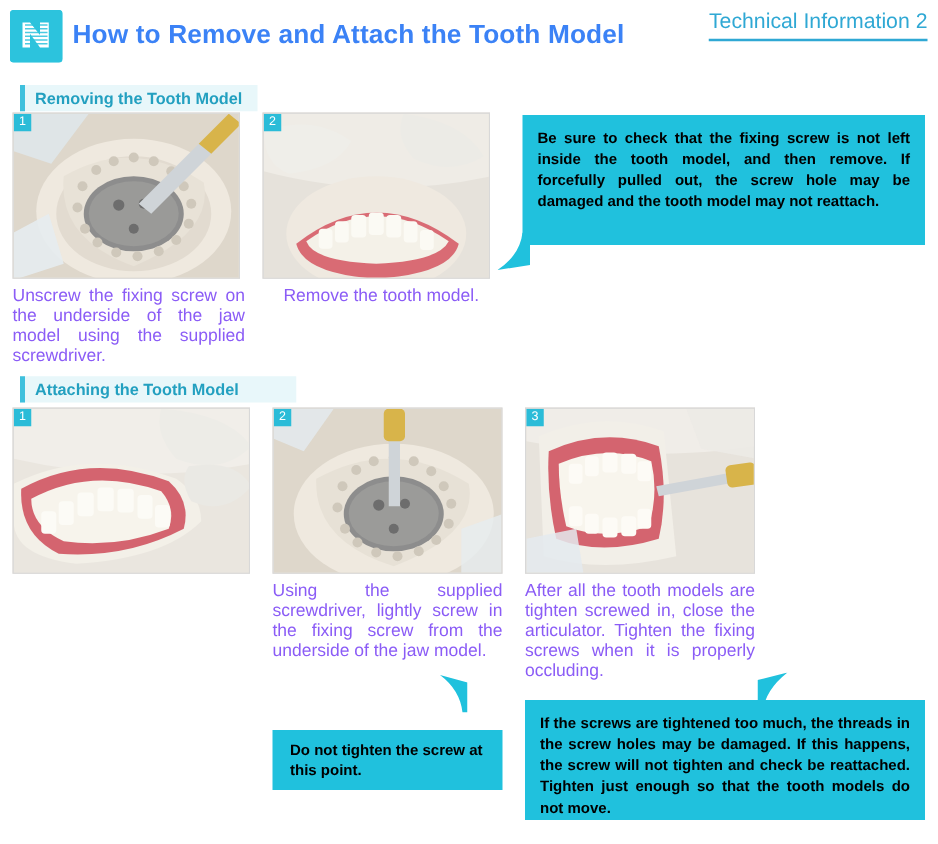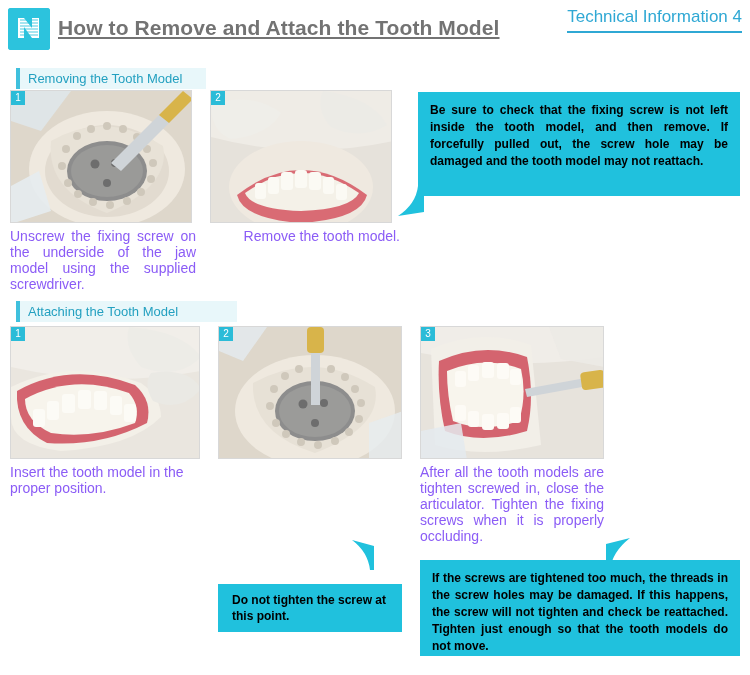--- a/index.html
+++ b/index.html
@@ -38,23 +38,22 @@
     border-radius: 3px;
     overflow: hidden;
   }
   .logo svg { display: block; }
   .page-title {
     position: absolute;
     left: 58px;
     top: 16px;
     font-size: 21px;
     font-weight: bold;
-    color: #737373;
+    color: #3b82f6;
     letter-spacing: 0.1px;
-    text-decoration: underline;
   }
   .tech-info {
     position: absolute;
     right: 8px;
     top: 6px;
     font-size: 17px;
     color: #2fa8d4;
     padding-bottom: 3px;
     border-bottom: 2px solid #2fa8d4;
     line-height: 22px;
@@ -62,20 +61,21 @@
 
   
   .section-head {
     font-size: 13px;
     color: #23a0c0;
     background: #e8f7fa;
     border-left: 4px solid #3fc0dd;
     padding: 3px 6px 3px 8px;
     margin: 0 8px 8px 8px;
     box-sizing: border-box;
+    font-weight: bold;
   }
   .section-head.plain {
     background: transparent;
     border-left: 4px solid #3fc0dd;
   }
   .fig {
     position: absolute;
     border: 1px solid #d8d8d8;
     box-sizing: border-box;
     overflow: hidden;
@@ -126,21 +126,21 @@
 
   <div class="header">
     <div class="logo">
       <svg width="42" height="42" viewBox="0 0 42 42">
         <rect x="0" y="0" width="42" height="42" fill="#2cc3dd"></rect>
         <path d="M10 30 L10 10 L16 10 L24 20 L24 10 L31 10 L31 30 L24 30 L16 19 L16 30 Z" fill="#ffffff"></path>
         <path d="M12 12 L30 12 M12 15 L30 15 M12 18 L30 18 M12 21 L30 21 M12 24 L30 24 M12 27 L30 27" stroke="#2cc3dd" stroke-width="1.1" opacity="0.85"></path>
       </svg>
     </div>
     <div class="page-title">How to Remove and Attach the Tooth Model</div>
-    <div class="tech-info">Technical Information 4</div>
+    <div class="tech-info">Technical Information 2</div>
   </div>
 
   <div class="section-head" style="position:absolute; left:8px; top:68px; width:190px;">Removing the Tooth Model</div>
 
   <div class="fig" style="left:10px; top:90px; width:182px; height:133px;">
     <div class="photo">
       <svg width="182" height="133" viewBox="0 0 182 133" preserveAspectRatio="none">
         <rect width="182" height="133" fill="#ded7cb"></rect>
         <ellipse cx="96" cy="78" rx="78" ry="58" fill="#efe9df"></ellipse>
         <ellipse cx="96" cy="80" rx="62" ry="46" fill="#e2dbd0"></ellipse>
@@ -194,21 +194,21 @@
           <rect x="98" y="81" width="12" height="18" rx="3"></rect>
           <rect x="112" y="86" width="11" height="17" rx="3"></rect>
           <rect x="125" y="93" width="11" height="16" rx="3"></rect>
         </g>
         <path d="M0 14 Q40 0 70 22 Q58 44 20 48 Q0 40 0 14Z" fill="#efeee9"></path>
         <path d="M112 0 Q160 6 176 34 Q150 50 120 36 Q104 18 112 0Z" fill="#ecebe6"></path>
       </svg>
     </div>
     <div class="num">2</div>
   </div>
-  <div class="caption" style="left:210px; top:228px; width:190px; text-align:right;">Remove the tooth model.</div>
+  <div class="caption" style="left:210px; top:228px; width:190px; text-align:center;">Remove the tooth model.</div>
 
   <div class="callout" style="left:418px; top:92px; width:322px; height:104px;">Be sure to check that the fixing screw is not left inside the tooth model, and then remove. If forcefully pulled out, the screw hole may be damaged and the tooth model may not reattach.</div>
   <svg style="position:absolute; left:398px; top:186px;" width="26" height="32">
     <path d="M26 0 L26 26 L0 30 Q18 18 20 0 Z" fill="#20c1dd"></path>
   </svg>
 
   <div class="section-head plain" style="position:absolute; left:8px; top:301px; width:221px; background:#e8f7fa;">Attaching the Tooth Model</div>
 
   <div class="fig" style="left:10px; top:326px; width:190px; height:133px;">
     <div class="photo">
@@ -226,21 +226,20 @@
           <rect x="83" y="64" width="13" height="19" rx="3"></rect>
           <rect x="99" y="69" width="12" height="19" rx="3"></rect>
           <rect x="113" y="77" width="12" height="18" rx="3"></rect>
         </g>
         <path d="M118 0 Q172 4 190 30 Q166 54 130 40 Q112 20 118 0Z" fill="#edece7"></path>
         <path d="M140 46 Q178 40 190 62 Q170 86 142 74 Q132 58 140 46Z" fill="#eae9e4"></path>
       </svg>
     </div>
     <div class="num">1</div>
   </div>
-  <div class="caption" style="left:10px; top:464px; width:190px; text-align:left;">Insert the tooth model in the proper position.</div>
 
   <div class="fig" style="left:218px; top:326px; width:184px; height:133px;">
     <div class="photo">
       <svg width="184" height="133" viewBox="0 0 184 133" preserveAspectRatio="none">
         <rect width="184" height="133" fill="#ded7cb"></rect>
         <ellipse cx="96" cy="84" rx="80" ry="56" fill="#efe9df"></ellipse>
         <path d="M34 56 Q96 22 156 60 Q164 100 96 126 Q32 106 34 56Z" fill="#e7e1d6"></path>
         <ellipse cx="96" cy="84" rx="40" ry="30" fill="#8d8d8d"></ellipse>
         <ellipse cx="96" cy="84" rx="36" ry="26" fill="#9b9b99"></ellipse>
         <circle cx="84" cy="77" r="4.5" fill="#6d6d6d"></circle>
@@ -265,20 +264,21 @@
           <circle cx="51" cy="79" r="4"></circle>
         </g>
         <rect x="92" y="8" width="9" height="70" fill="#cfd4d8"></rect>
         <rect x="88" y="0" width="17" height="26" rx="4" fill="#d8b44a"></rect>
         <path d="M0 0 L48 0 L24 34 L0 24 Z" fill="#e3e9ec" opacity="0.9"></path>
         <path d="M150 96 L184 84 L184 133 L150 133 Z" fill="#e6ecef" opacity="0.8"></path>
       </svg>
     </div>
     <div class="num">2</div>
   </div>
+  <div class="caption" style="left:218px; top:464px; width:184px;">Using the supplied screwdriver, lightly screw in the fixing screw from the underside of the jaw model.</div>
 
   <div class="fig" style="left:420px; top:326px; width:184px; height:133px;">
     <div class="photo">
       <svg width="184" height="133" viewBox="0 0 184 133" preserveAspectRatio="none">
         <rect width="184" height="133" fill="#e7e3dc"></rect>
         <path d="M0 0 L184 0 L184 30 Q92 44 0 26 Z" fill="#f0ede8"></path>
         <path d="M10 22 Q60 0 110 18 L120 118 Q60 132 14 118 Z" fill="#f2efe8"></path>
         <path d="M18 34 Q62 14 106 30 Q114 70 106 104 Q60 118 24 104 Q16 68 18 34Z" fill="#d4646f"></path>
         <path d="M26 44 Q64 28 100 42 Q106 68 98 94 Q62 106 32 94 Q26 68 26 44Z" fill="#f8f5ed"></path>
         <g fill="#fdfbf6">

